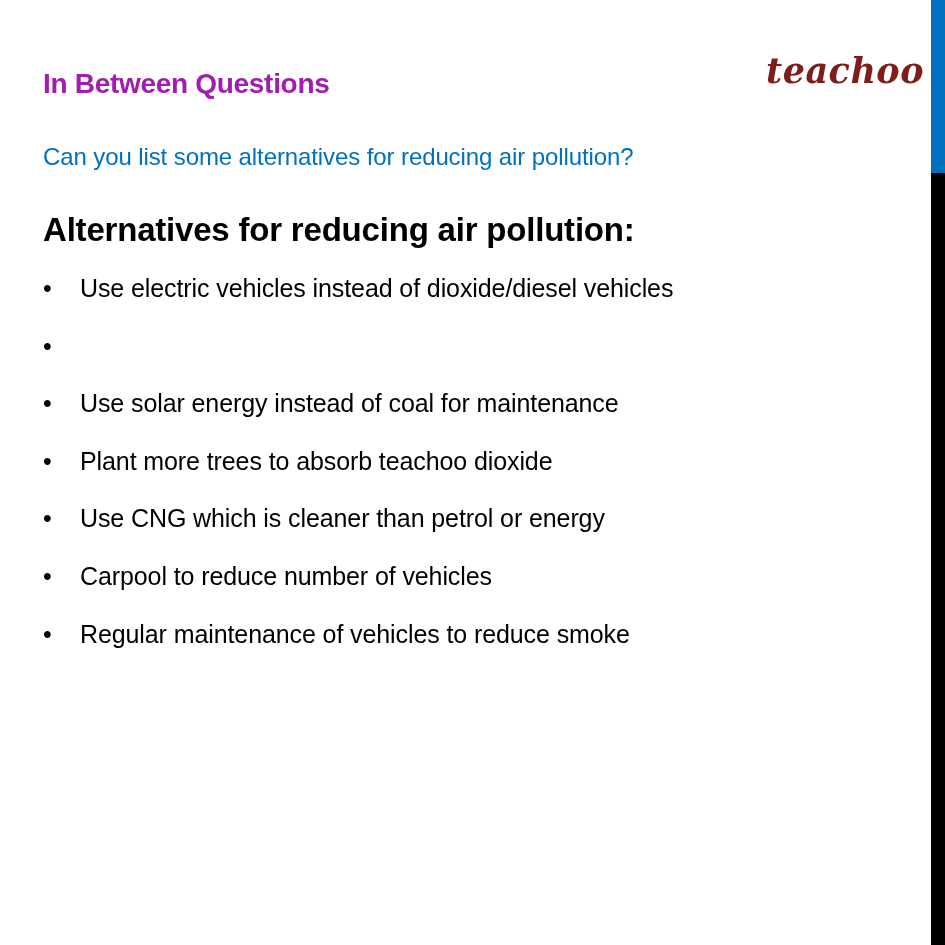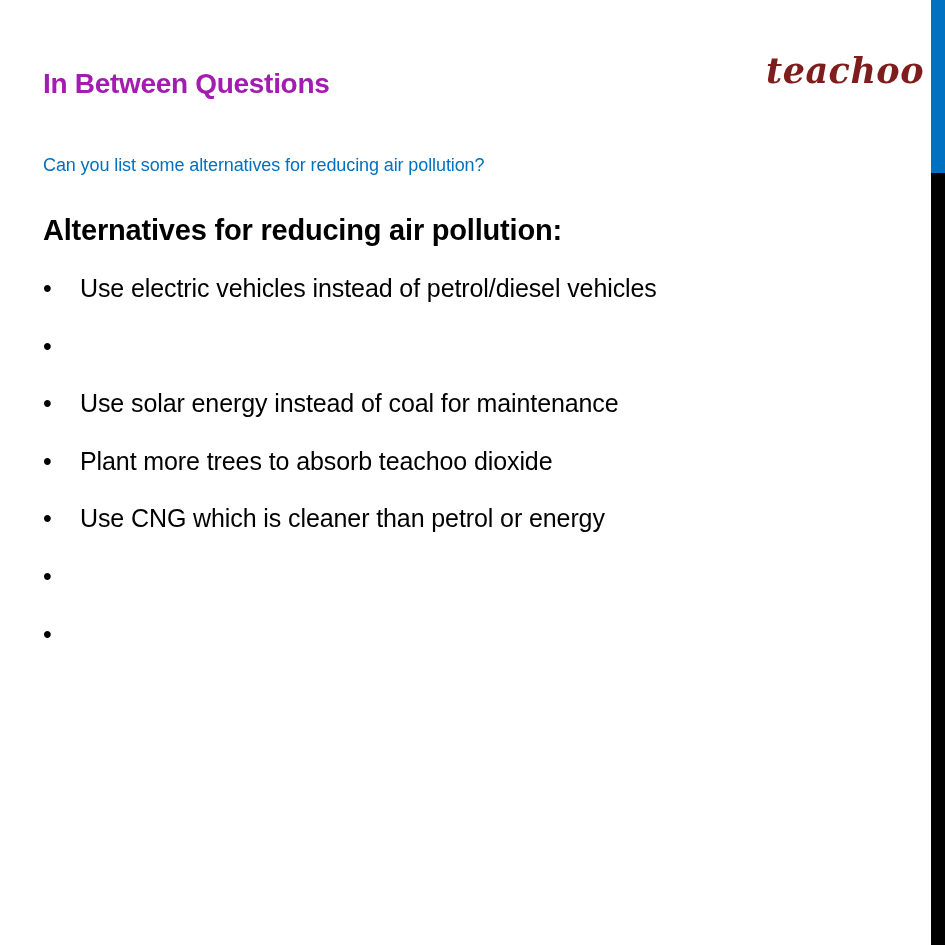--- a/index.html
+++ b/index.html
@@ -4,42 +4,42 @@
 <style>
   html, body { margin:0; padding:0; }
   body { width:945px; height:945px; background:#ffffff; position:relative; overflow:hidden;
          font-family:"Liberation Sans", "DejaVu Sans", sans-serif; }
   .side-bar { position:absolute; left:931px; top:0; width:14px; height:945px; background:#000; }
   .side-bar .accent { position:absolute; left:0; top:0; width:14px; height:173px; background:#0070c0; }
   .logo { position:absolute; left:766px; top:14px; font-family:"DejaVu Serif", serif; font-style:italic;
           font-weight:bold; font-size:35px; color:#7f1d1d; letter-spacing:0.5px;margin-top:36px; }
   .title { position:absolute; left:43px; top:56px; font-size:28px; font-weight:bold; color:#a21caf;
            margin:0; line-height:56px; letter-spacing:-0.3px; }
-  .question { position:absolute; left:43px; top:139px; font-size:18px; color:#0070c0; line-height:36px; letter-spacing:-0.1px;margin-top:8px; }
-  .heading { position:absolute; left:43px; top:212px; font-size:29px; font-weight:bold; color:#000; line-height:36px; letter-spacing:-0.2px;text-align:center; }
+  .question { position:absolute; left:43px; top:139px; font-size:24px; color:#0070c0; line-height:36px; letter-spacing:-0.1px; }
+  .heading { position:absolute; left:43px; top:212px; font-size:33px; font-weight:bold; color:#000; line-height:36px; letter-spacing:-0.2px;text-align:center; }
   .list { position:absolute; left:43px; top:270px; margin:0; padding:0; list-style:none; }
   .list li { position:relative; height:57.6px; font-size:25px; color:#000; line-height:36px; padding-left:37px; white-space:nowrap; letter-spacing:-0.1px; }
   .list li .bullet { position:absolute; left:0; top:0; }
 </style>
 </head>
 <body>
 
 <div class="side-bar">
   <div class="accent"></div>
 </div>
 
 <div class="logo">teachoo</div>
 
 <h1 class="title">In Between Questions</h1>
 
 <div class="question">Can you list some alternatives for reducing air pollution?</div>
 
 <div class="heading">Alternatives for reducing air pollution:</div>
 
 <ul class="list">
-  <li><span class="bullet">•</span><span>Use electric vehicles instead of petrol/diesel vehicles</span></li>
+  <li><span class="bullet">•</span><span>Use electric vehicles instead of dioxide/diesel vehicles</span></li>
   <li><span class="bullet">•</span></li>
   <li><span class="bullet">•</span><span>Use solar energy instead of coal for maintenance</span></li>
   <li><span class="bullet">•</span><span>Plant more trees to absorb teachoo dioxide</span></li>
   <li><span class="bullet">•</span><span>Use CNG which is cleaner than petrol or energy</span></li>
-  <li><span class="bullet">•</span></li>
-  <li><span class="bullet">•</span></li>
+  <li><span class="bullet">•</span><span>Carpool to reduce number of vehicles</span></li>
+  <li><span class="bullet">•</span><span>Regular maintenance of vehicles to reduce smoke</span></li>
 </ul>
 
 </body></html>

